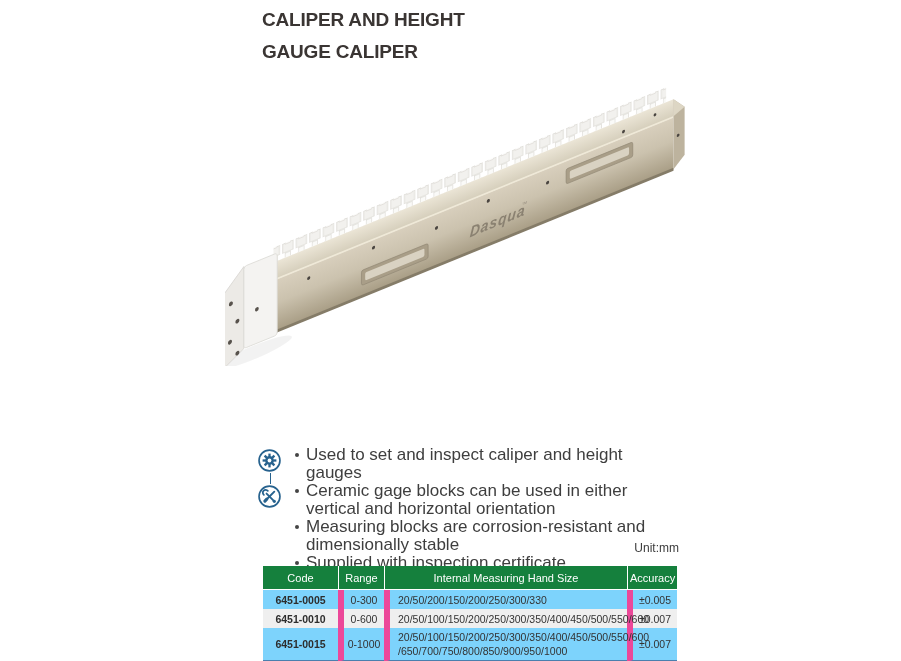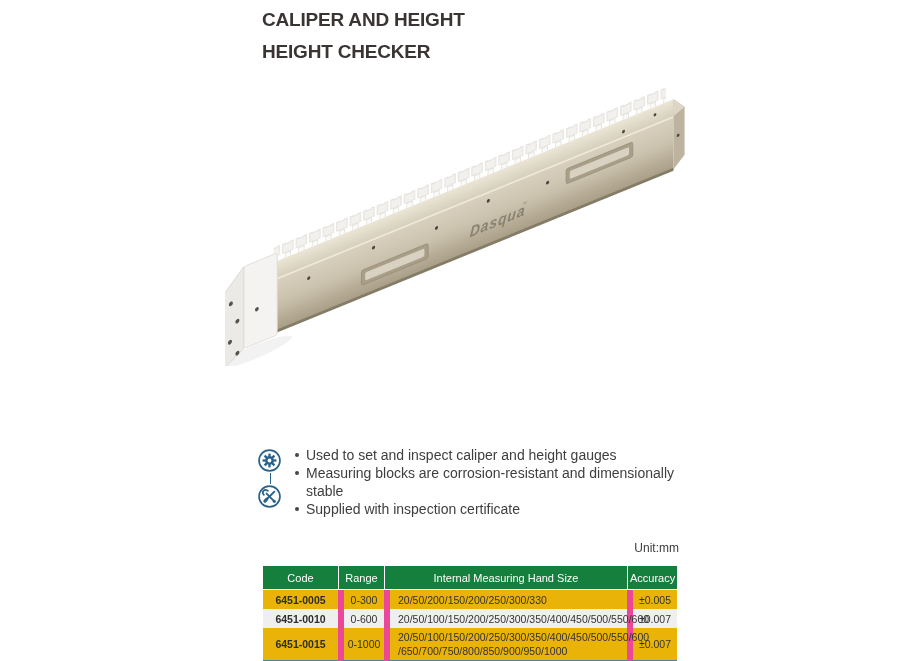--- a/index.html
+++ b/index.html
@@ -15,21 +15,21 @@
   }
   
   .product-figure{position:absolute;left:225px;top:76px;width:470px;height:290px;}
   
   .features{position:absolute;left:258px;top:446px;width:420px;}
   .feat-icons{position:absolute;left:0;top:3px;width:24px;text-align:center;}
   .feat-icon{display:block;width:23px;height:23px;}
   .feat-connector{display:block;width:1px;height:11px;background:#27628e;margin:1px auto 1px auto;}
   .feat-list{margin:0;padding:0 0 0 37px;list-style:none;}
   .feat-list li{
-    position:relative;font-size:14px;color:#3e3e3e;line-height:18px;padding-left:11px;
+    position:relative;font-size:17px;color:#3e3e3e;line-height:18px;padding-left:11px;
   }
   .feat-list .dot{
     position:absolute;left:0;top:7px;width:4px;height:4px;border-radius:50%;background:#454545;
   }
   
   .unit-label{
     position:absolute;left:265px;top:541px;width:414px;text-align:right;
     font-size:12px;color:#3c3c3c;
   }
   .spec-table{
@@ -37,35 +37,35 @@
     border-collapse:separate;border-spacing:0;table-layout:fixed;
     font-size:10.5px;color:#333;
   }
   .spec-table th{
     background:#15803d;color:#ffffff;font-weight:400;font-size:11px;
     height:23px;padding:0 2px;text-align:center;vertical-align:middle;
     border-bottom:1px solid #ffffff;
   }
   .spec-table th + th{border-left:1px solid #ffffff;}
   .spec-table td{
-    height:19px;padding:0 3px;text-align:center;vertical-align:middle;background:#eab308;
+    height:19px;padding:0 3px;text-align:center;vertical-align:middle;background:#7dd3fc;
   }
   .spec-table td + td{border-left:6px solid #ec4899;}
   .spec-table tr.alt td{background:#efefef;}
   .spec-table td.code{font-weight:700;color:#2d2d2d;}
   .spec-table td.size{text-align:left;padding-left:8px;line-height:14px;}
   .spec-table tr.last td{border-bottom:2px solid #4a7fae;height:32px;}
   .size2:empty{display:none;}
 </style>
 </head>
 <body>
 
 <div class="title">
   <div>CALIPER AND HEIGHT</div>
-  <div>HEIGHT CHECKER</div>
+  <div>GAUGE CALIPER</div>
 </div>
 
 <div class="product-figure">
   <svg width="470" height="290" viewBox="0 0 470 290">
     <defs>
       <linearGradient id="gFront" x1="0" y1="0" x2="0" y2="1">
         <stop offset="0" stop-color="#d8cfbd"></stop>
         <stop offset="0.45" stop-color="#cbc2ae"></stop>
         <stop offset="1" stop-color="#a89d85"></stop>
       </linearGradient>
@@ -160,20 +160,24 @@
       <circle cx="15.6" cy="15.6" r="1.5" fill="#27628e"></circle>
     </svg>
   </div>
   <ul class="feat-list">
     <li>
       <span class="dot"></span>
       <span>Used to set and inspect caliper and height gauges</span>
     </li>
     <li>
       <span class="dot"></span>
+      <span>Ceramic gage blocks can be used in either vertical and horizontal orientation</span>
+    </li>
+    <li>
+      <span class="dot"></span>
       <span>Measuring blocks are corrosion-resistant and dimensionally stable</span>
     </li>
     <li>
       <span class="dot"></span>
       <span>Supplied with inspection certificate</span>
     </li>
   </ul>
 </div>
 
 <div class="unit-label">Unit:mm</div>

